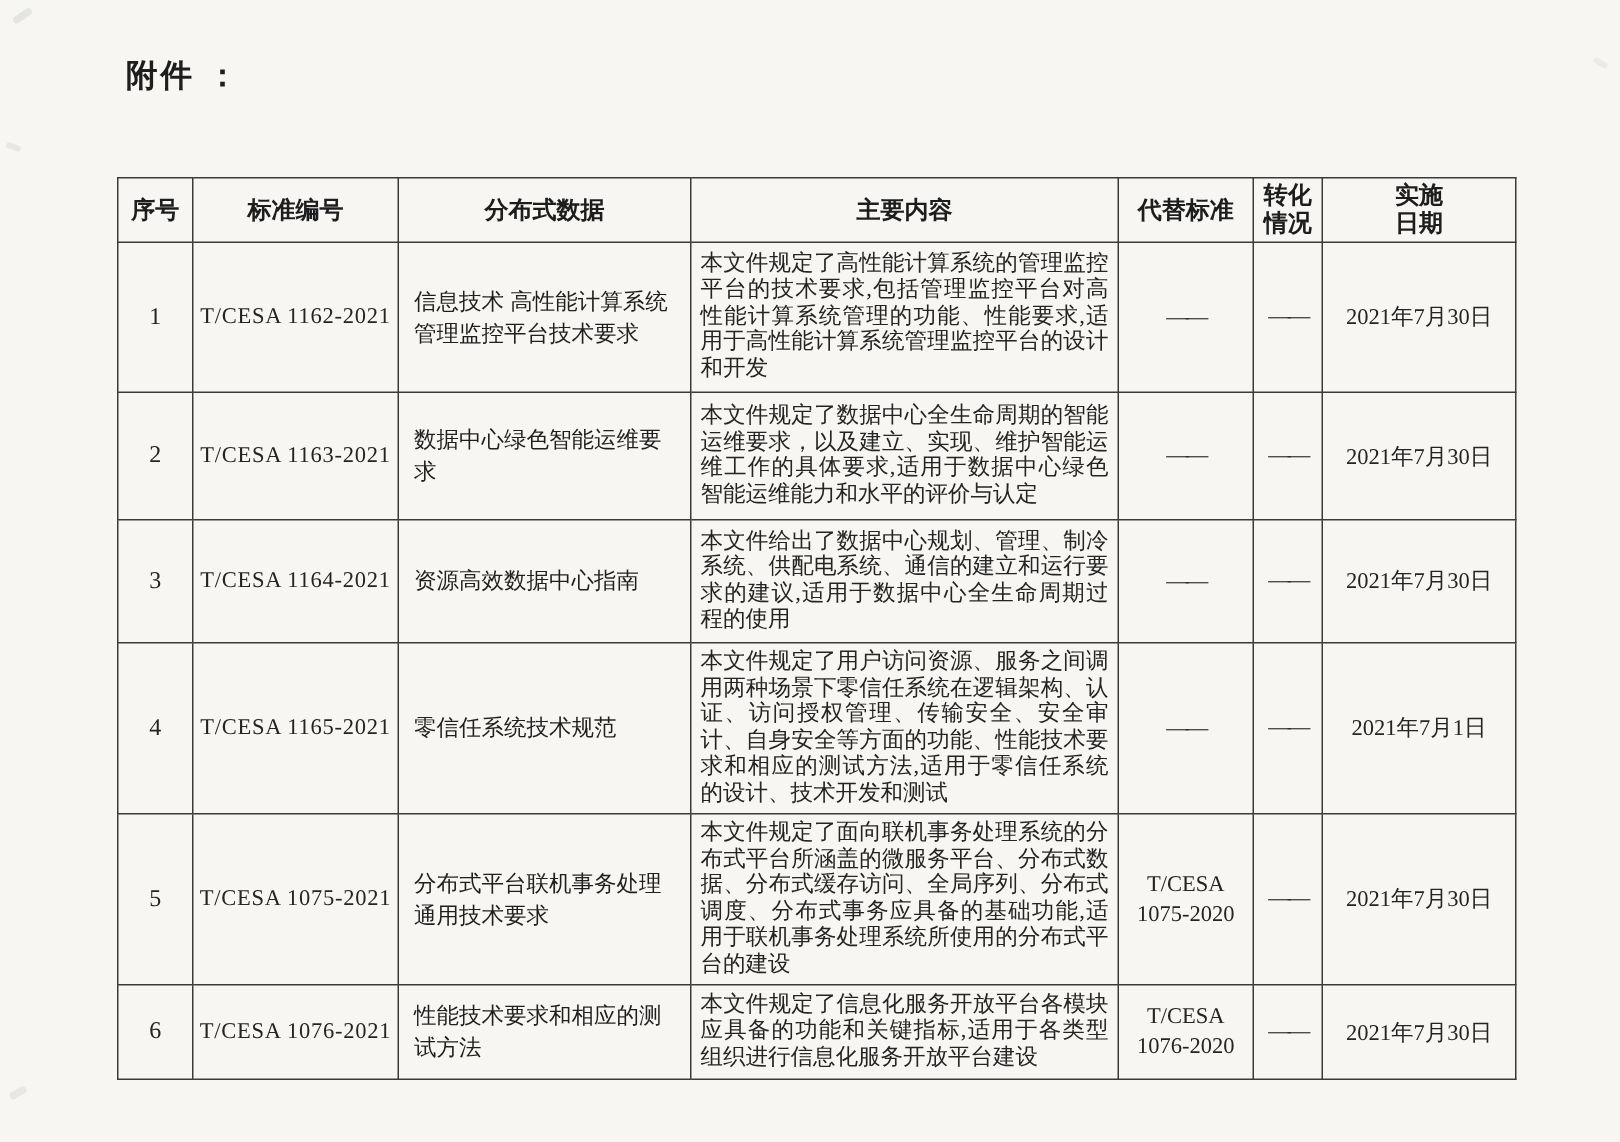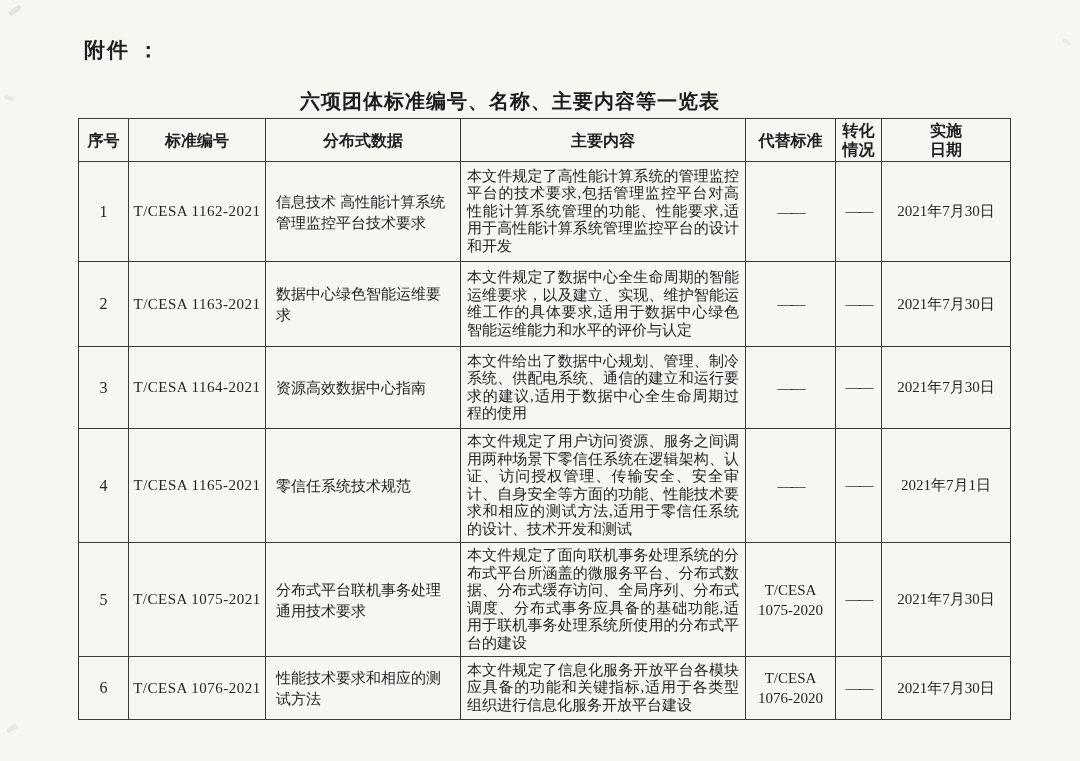--- a/index.html
+++ b/index.html
@@ -92,21 +92,20 @@
 </head>
 <body>
 
 <div class="page">
   <div class="artifact a1"></div>
   <div class="artifact a2"></div>
   <div class="artifact a3"></div>
   <div class="artifact a4"></div>
 
   <div class="attachment">附件 ：</div>
-  <div class="title">六项团体标准编号、名称、主要内容等一览表</div>
 
   <table class="standards">
     <colgroup>
       <col style="width:50px">
       <col style="width:137px">
       <col style="width:195px">
       <col style="width:285px">
       <col style="width:90px">
       <col style="width:46px">
       <col style="width:129px">

